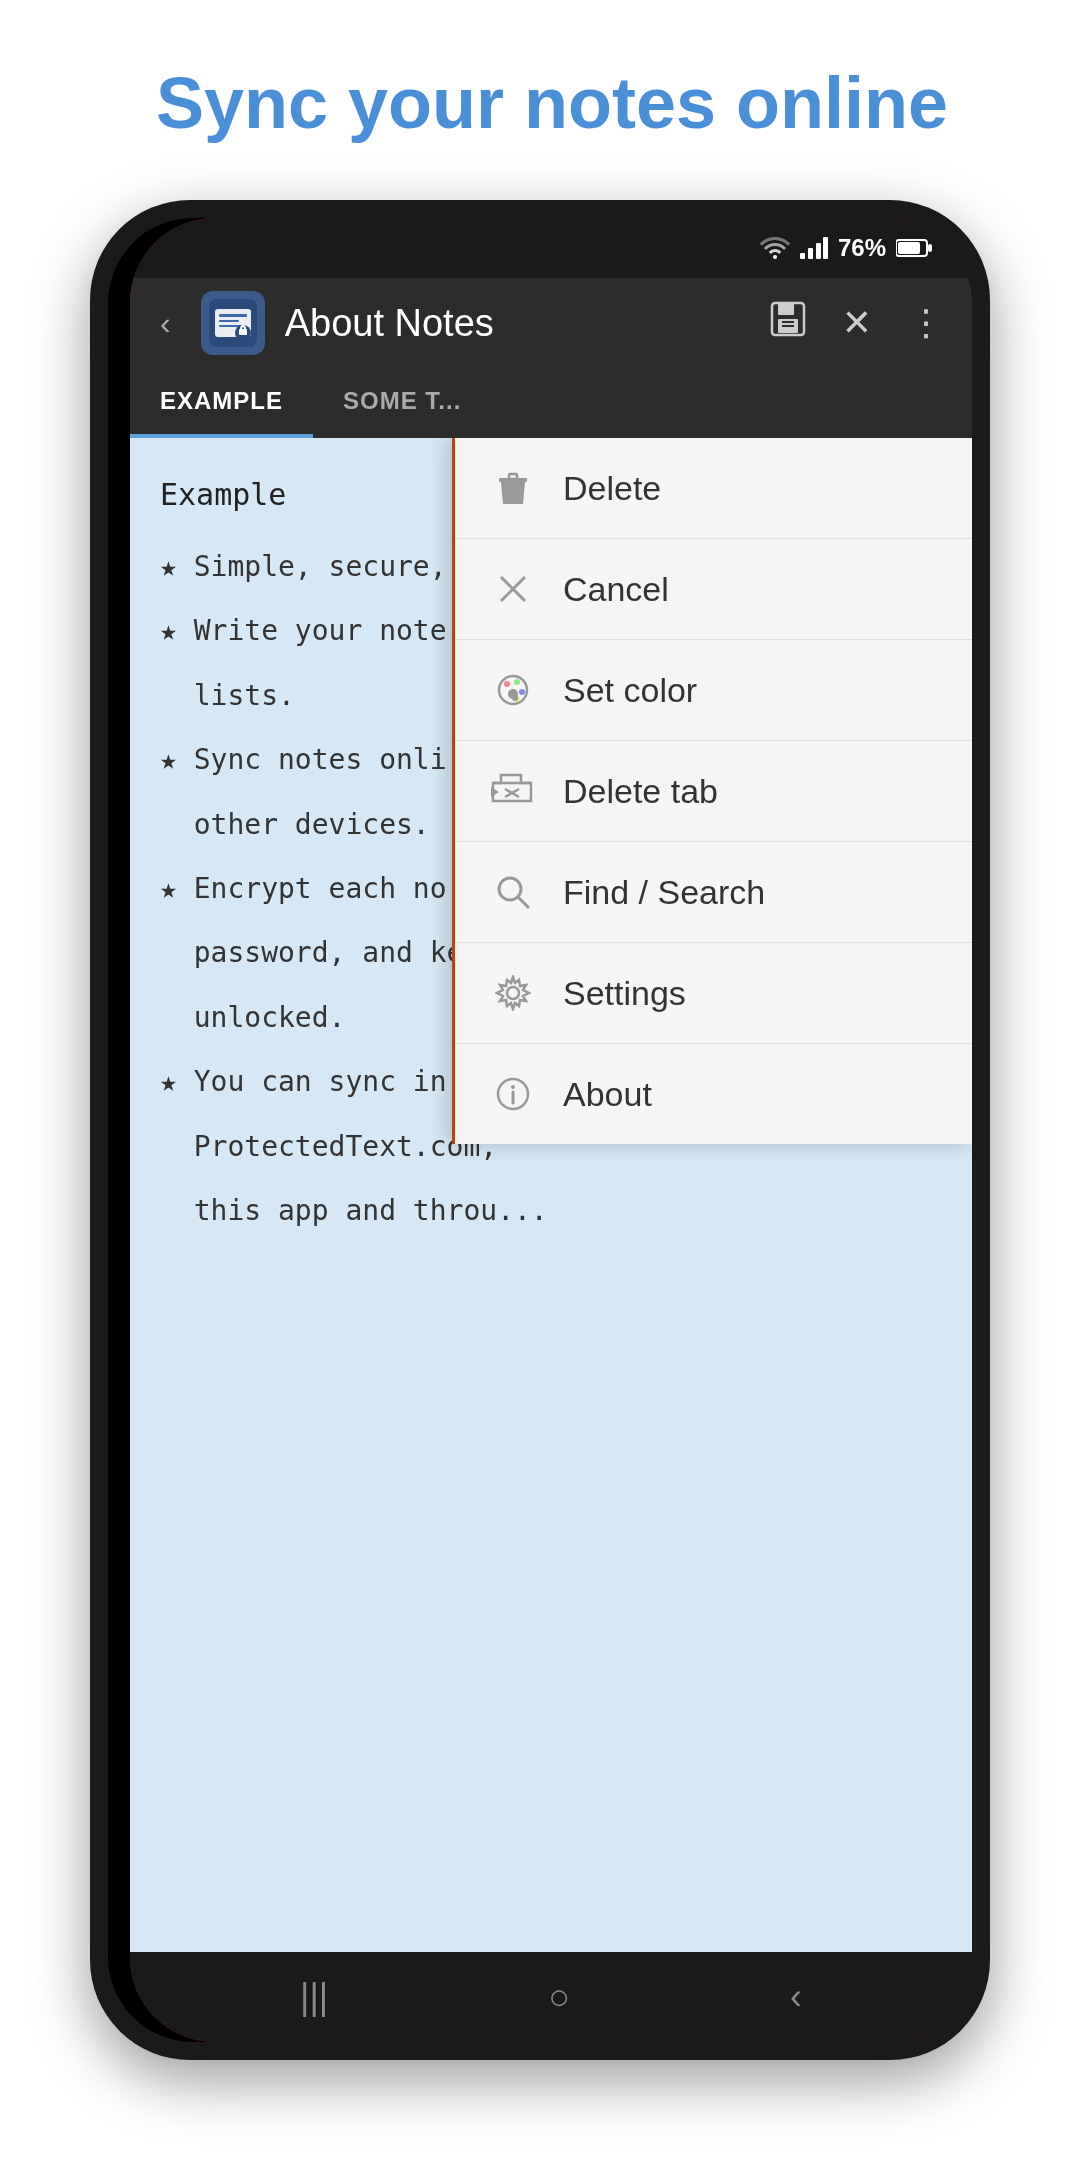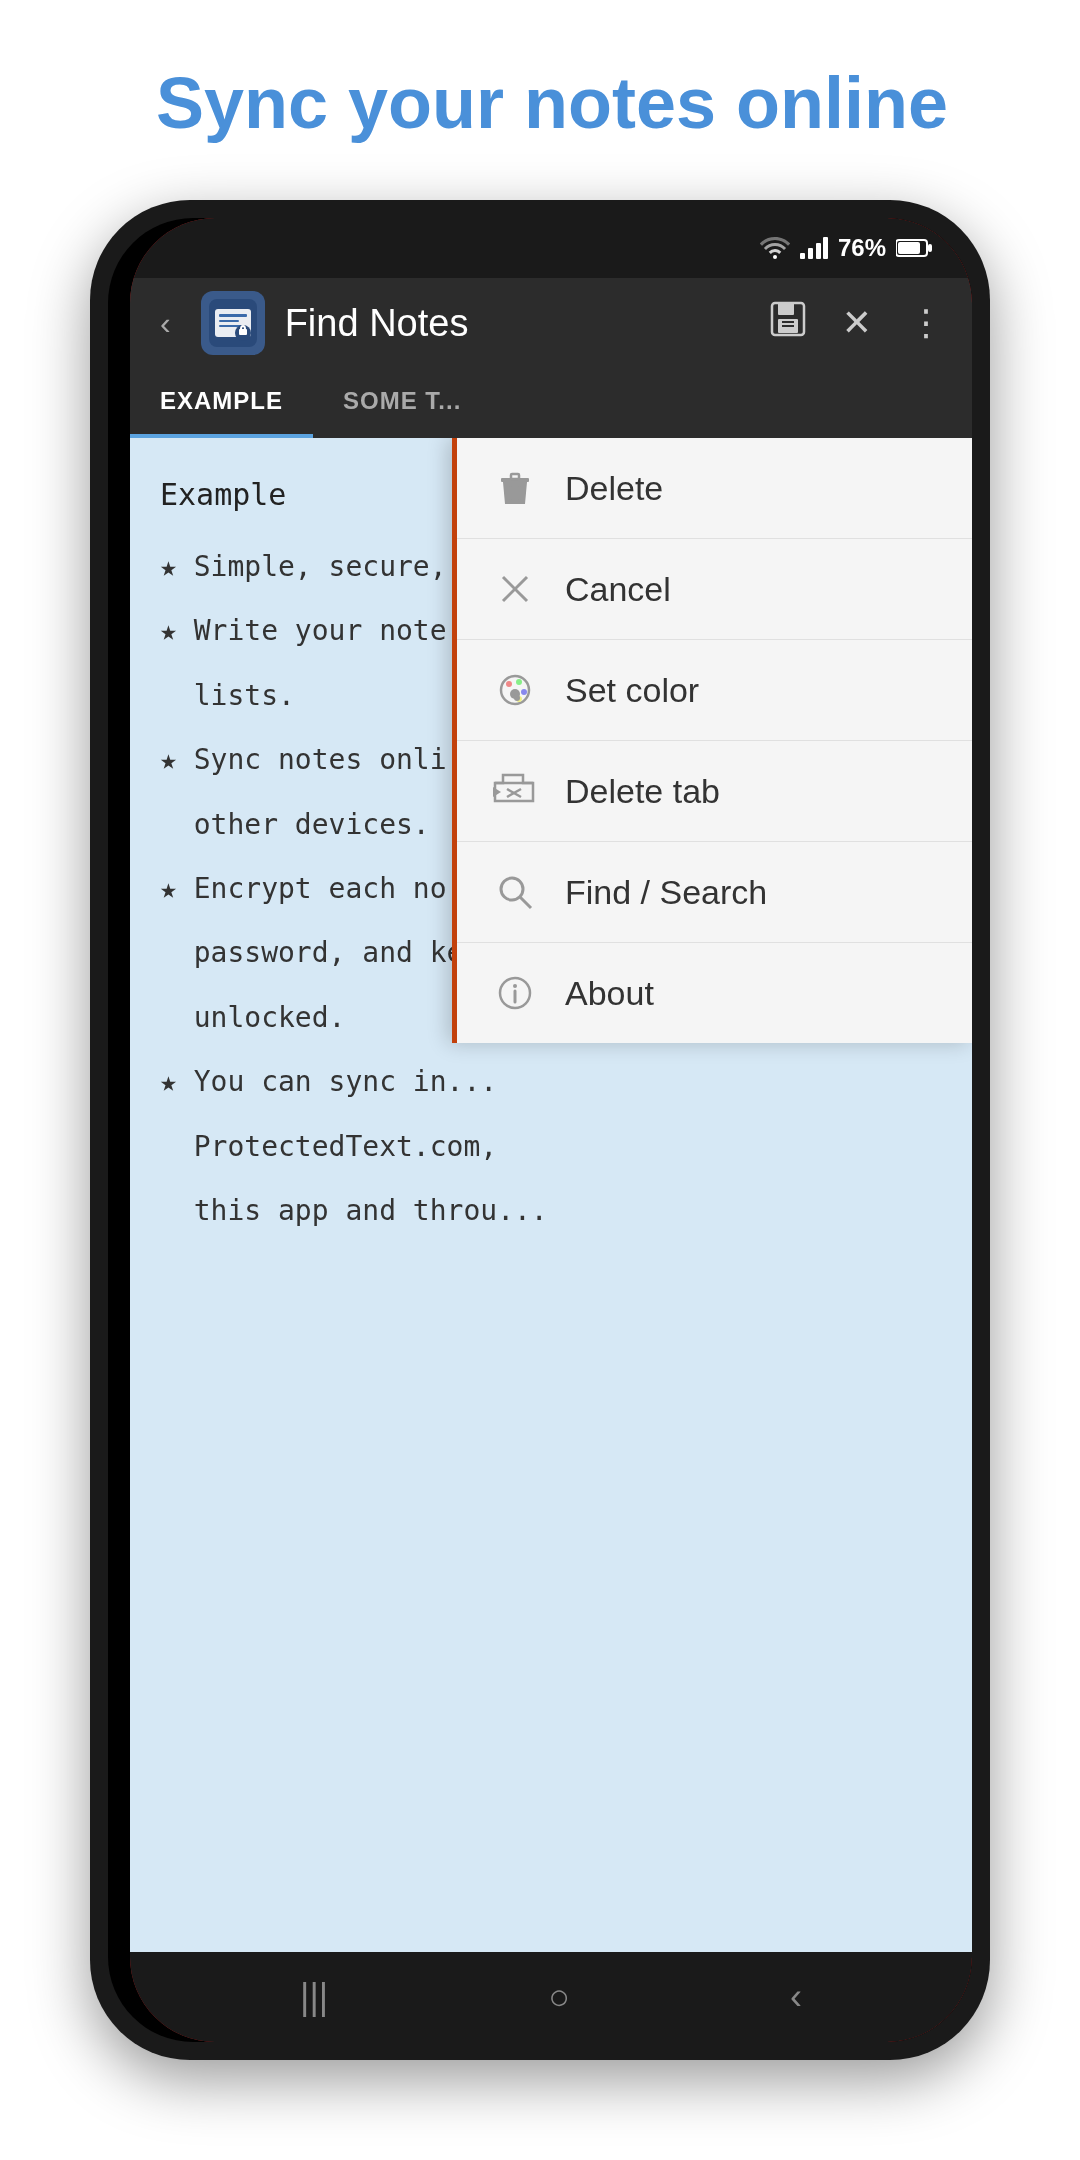--- a/index.html
+++ b/index.html
@@ -174,21 +174,21 @@
       bottom: 0;
       z-index: 10;
     }
 
     .dropdown-menu {
       position: absolute;
       top: 0;
       right: 0;
       width: 520px;
       background: #f0f0f0;
-      border-left: 5px solid #c2410c;
+      border-left: 3px solid #c2410c;
       box-shadow: -4px 0 20px rgba(0,0,0,0.2);
       text-align: right;
     }
 
     .menu-item {
       display: flex;
       align-items: center;
       padding: 28px 36px;
       gap: 28px;
       border-bottom: 1px solid #e0e0e0;
@@ -290,21 +290,21 @@
             <rect width="48" height="48" rx="8" fill="#2a4a7a"></rect>
             <rect x="6" y="10" width="36" height="28" rx="3" fill="white" opacity="0.9"></rect>
             <rect x="10" y="15" width="28" height="3" rx="1" fill="#3a6aaa"></rect>
             <rect x="10" y="21" width="20" height="2" rx="1" fill="#3a6aaa"></rect>
             <rect x="10" y="26" width="24" height="2" rx="1" fill="#3a6aaa"></rect>
             <circle cx="34" cy="34" r="8" fill="#2a4a7a"></circle>
             <rect x="30" y="30" width="8" height="6" rx="1" fill="white"></rect>
             <path d="M32 30 Q32 27 34 27 Q36 27 36 30" stroke="white" stroke-width="2" fill="none"></path>
           </svg>
         </div>
-        <span class="app-title">Find Notes</span>
+        <span class="app-title">About Notes</span>
         <div class="header-actions">
 
           <span class="header-btn">
             <svg width="36" height="36" viewBox="0 0 36 36" fill="#ccc">
               <rect x="2" y="2" width="32" height="32" rx="3" stroke="#ccc" stroke-width="2.5" fill="none"></rect>
               <rect x="8" y="2" width="16" height="12" rx="1" fill="#ccc"></rect>
               <rect x="8" y="18" width="20" height="14" rx="1" fill="#ccc"></rect>
               <rect x="12" y="20" width="12" height="2" fill="#2c2c2c"></rect>
               <rect x="12" y="24" width="12" height="2" fill="#2c2c2c"></rect>
             </svg>
@@ -402,20 +402,29 @@
               <span class="menu-icon">
                 <svg width="36" height="36" viewBox="0 0 36 36" fill="none" stroke="#999" stroke-width="3">
                   <circle cx="15" cy="15" r="11"></circle>
                   <line x1="23" y1="23" x2="34" y2="34"></line>
                 </svg>
               </span>
               <span class="menu-label">Find / Search</span>
             </div>
 
 
+            <div class="menu-item">
+              <span class="menu-icon">
+                <svg width="36" height="36" viewBox="0 0 36 36" fill="none">
+                  <circle cx="18" cy="18" r="6" stroke="#999" stroke-width="2.5"></circle>
+                  <path d="M18 2 L20 8 L24 5 L25 11 L31 10 L28 15 L34 18 L28 21 L31 26 L25 25 L24 31 L20 28 L18 34 L16 28 L12 31 L11 25 L5 26 L8 21 L2 18 L8 15 L5 10 L11 11 L12 5 L16 8 Z" stroke="#999" stroke-width="2.5" fill="none"></path>
+                </svg>
+              </span>
+              <span class="menu-label">Settings</span>
+            </div>
 
             <div class="menu-item">
               <span class="menu-icon">
                 <svg width="36" height="36" viewBox="0 0 36 36" fill="none">
                   <circle cx="18" cy="18" r="15" stroke="#999" stroke-width="2.5"></circle>
                   <line x1="18" y1="16" x2="18" y2="27" stroke="#999" stroke-width="3" stroke-linecap="round"></line>
                   <circle cx="18" cy="11" r="2" fill="#999"></circle>
                 </svg>
               </span>
               <span class="menu-label">About</span>

